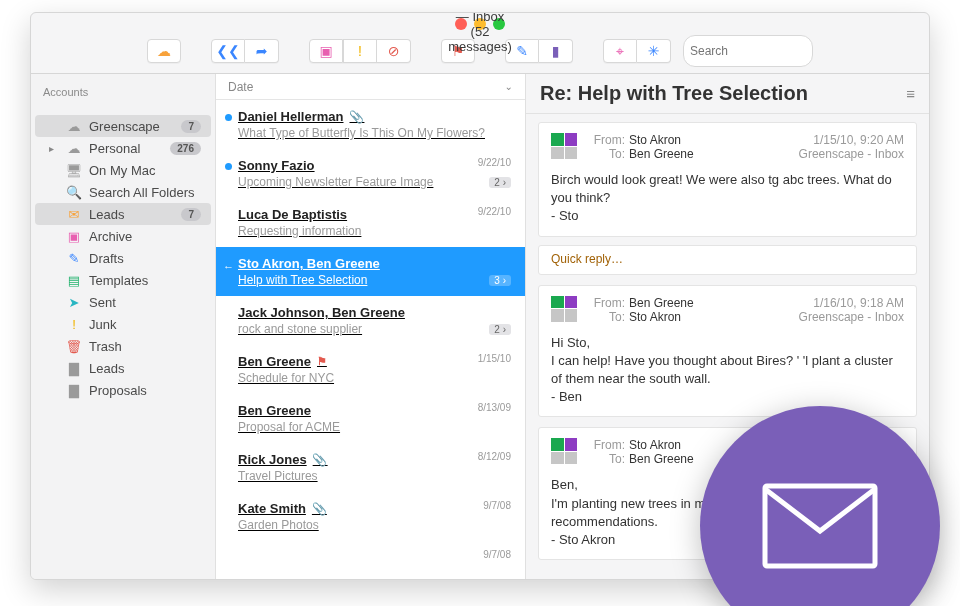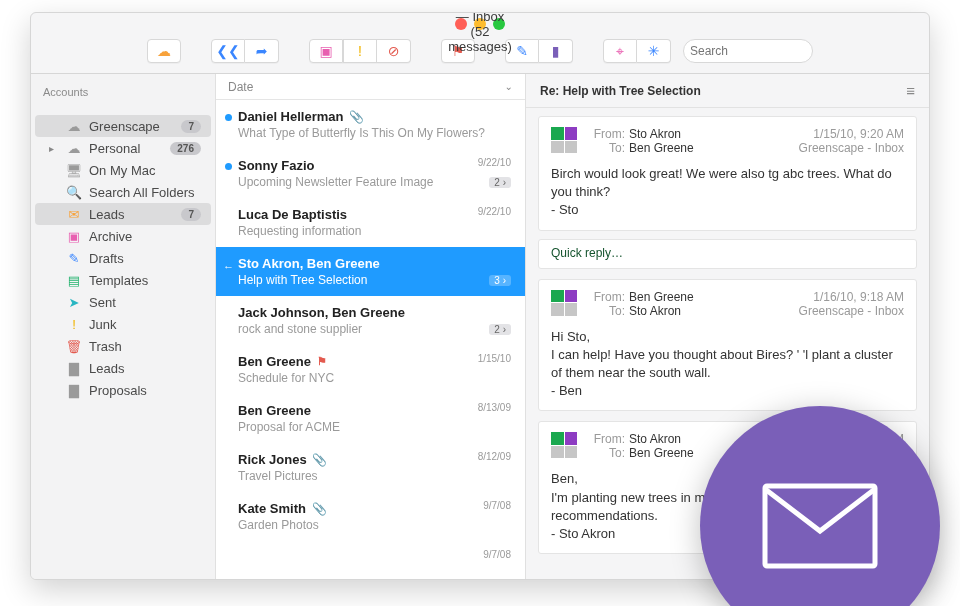--- a/index.html
+++ b/index.html
@@ -11,63 +11,63 @@
 .dot.red{background:#ff5f57;} .dot.yellow{background:#febc2e;} .dot.green{background:#28c840;}
 .title { position:absolute; left:0; right:0; text-align:center; font-size:13px; color:#3a3a3a; pointer-events:none;}
 .toolbar { height:38px; display:flex; align-items:center; padding:0 10px 6px 10px; gap:6px; }
 .tbtn { height:24px; min-width:34px; background:#fff; border:1px solid #d8d8d8; border-radius:4px; display:flex; align-items:center; justify-content:center; font-size:14px; cursor:pointer; box-shadow:0 1px 0 rgba(0,0,0,.03); color:#444;}
 .tgroup { display:flex; gap:0; }
 .tgroup .tbtn{border-radius:0;}
 .tgroup .tbtn:first-child{border-radius:4px 0 0 4px;}
 .tgroup .tbtn:last-child{border-radius:0 4px 4px 0; border-left:0;}
 .spacer { flex:0 0 18px; }
 .flex1 { flex:1; }
-.search { width:130px; height:24px; border:1px solid #d8d8d8; border-radius:12px; background:#fff; padding:0 6px; font-size:12px; color:#9a9a9a; }
+.search { width:130px; height:32px; border:1px solid #d8d8d8; border-radius:12px; background:#fff; padding:0 6px; font-size:12px; color:#9a9a9a; }
 .main { flex:1; display:flex; overflow:hidden; border-top:1px solid #d6d6d6;}
 .sidebar { width:185px; background:#f3f3f4; border-right:1px solid #e0e0e0; padding-top:6px; font-size:13px; color:#4a4a4a; overflow:hidden;}
 .shdr { font-size:11px; color:#8a8a8a; padding:6px 12px 17px; }
 .sitem { display:flex; align-items:center; padding:3px 10px 3px 14px; gap:7px; cursor:pointer; border-radius:4px; margin:0 4px;}
 .sitem.sel{background:#dcdcdd;}
 .sicon { width:16px; height:16px; display:flex; align-items:center; justify-content:center; font-size:13px;}
 .badge { margin-left:auto; background:#c8c8cc; color:#555; font-size:10px; padding:1px 7px; border-radius:8px; font-weight:600;}
 .disclose{ width:10px; color:#888; font-size:10px;}
 .msglist { width:310px; background:#fff; border-right:1px solid #e0e0e0; display:flex; flex-direction:column; overflow:hidden;}
 .colhdr { height:26px; border-bottom:1px solid #e5e5e5; display:flex; align-items:center; padding:0 12px; font-size:12px; color:#888;}
 .colhdr .chev{margin-left:auto; font-size:10px;}
 .rows { overflow-y:auto; flex:1;}
-.row { padding:9px 14px 9px 22px; position:relative; cursor:pointer;}
+.row { padding:9px 14px 9px 22px; position:relative; cursor:pointer;text-decoration:underline;}
 .row+.row{}
 .row .from { font-size:13px; color:#222; font-weight:600; display:flex; align-items:center; gap:6px;}
 .row .subj { font-size:12px; color:#9a9a9a; margin-top:2px;}
 .row .date { position:absolute; right:14px; top:11px; font-size:10px; color:#9a9a9a;margin-top:46px;}
 .row .cnt  { position:absolute; right:14px; bottom:10px; font-size:10px; background:#e3e3e6; color:#666; padding:0 5px; border-radius:3px; display:flex; align-items:center; gap:2px;}
 .row .dotu { position:absolute; left:9px; top:14px; width:7px; height:7px; border-radius:50%; background:#1f9bff;}
 .row.sel { background:#1f9bff; color:#fff;}
 .row.sel .from,.row.sel .subj,.row.sel .date{color:#fff;}
 .row.sel .cnt{background:rgba(255,255,255,.25); color:#fff;}
 .row.sel .arrow{color:#fff;}
 .arrow{position:absolute; left:7px; top:12px; font-size:11px; color:#1f9bff;}
 .attach{color:#9a9a9a; font-size:12px; font-weight:400;}
 .flag{color:#e35a4f; font-size:11px;}
 .reader { flex:1; background:#f5f5f6; display:flex; flex-direction:column; overflow:hidden; padding:0;}
 .rhdr { display:flex; align-items:center; padding:8px 14px; border-bottom:1px solid #e2e2e2;}
-.rhdr h2{font-size:12px; font-weight:700; color:#333;}
+.rhdr h2{font-size:20px; font-weight:700; color:#333;}
 .hamb{margin-left:auto; color:#888; font-size:15px; cursor:pointer;}
 .thread{flex:1; overflow-y:auto; padding:8px 12px;}
 .card{background:#fff; border:1px solid #e4e4e4; border-radius:3px; margin-bottom:10px; padding:10px 12px; position:relative;}
 .chd{display:flex; gap:10px;}
 .avblk{width:26px; height:26px; display:grid; grid-template:1fr 1fr/1fr 1fr; gap:1px;}
 .avblk span:nth-child(1){background:#1aa84f;} .avblk span:nth-child(2){background:#8d3cc2;}
 .avblk span:nth-child(3){background:#c6c6c6;} .avblk span:nth-child(4){background:#c6c6c6;}
 .meta{font-size:12px; color:#555;}
 .meta .lbl{color:#9a9a9a; display:inline-block; width:38px; text-align:right; margin-right:4px;}
 .meta .val{color:#333;}
 .stamp{position:absolute; right:12px; top:10px; font-size:12px; color:#9a9a9a; text-align:right;}
 .body{font-size:13px; color:#333; margin-top:10px; line-height:1.4;}
-.qr{height:30px; border:1px solid #e4e4e4; border-radius:3px; background:#fff; margin:-2px 0 10px 0; padding:6px 12px; font-size:12px; color:#14532d;}
+.qr{height:30px; border:1px solid #e4e4e4; border-radius:3px; background:#fff; margin:-2px 0 10px 0; padding:6px 12px; font-size:12px; color:#a16207;}
 .bigcircle{position:absolute; right:20px; bottom:-40px; width:240px; height:240px; border-radius:50%; background:#7a5fb8; display:flex; align-items:center; justify-content:center; box-shadow:0 6px 30px rgba(0,0,0,.25);}
 .bigcircle svg{stroke:#fff; fill:none; stroke-width:5;}
 .ic-orange{color:#f7a23b;} .ic-pink{color:#e85fb0;} .ic-blue{color:#3a86ff;} .ic-green{color:#25b36e;} .ic-teal{color:#29b6c2;} .ic-yellow{color:#f1b400;} .ic-red{color:#e35a4f;} .ic-gray{color:#9a9a9a;} .ic-purple{color:#7a5fb8;}
 </style>
 </head>
 <body>
 
 <div class="window">
   <div class="titlebar">
     <div class="traffic">

